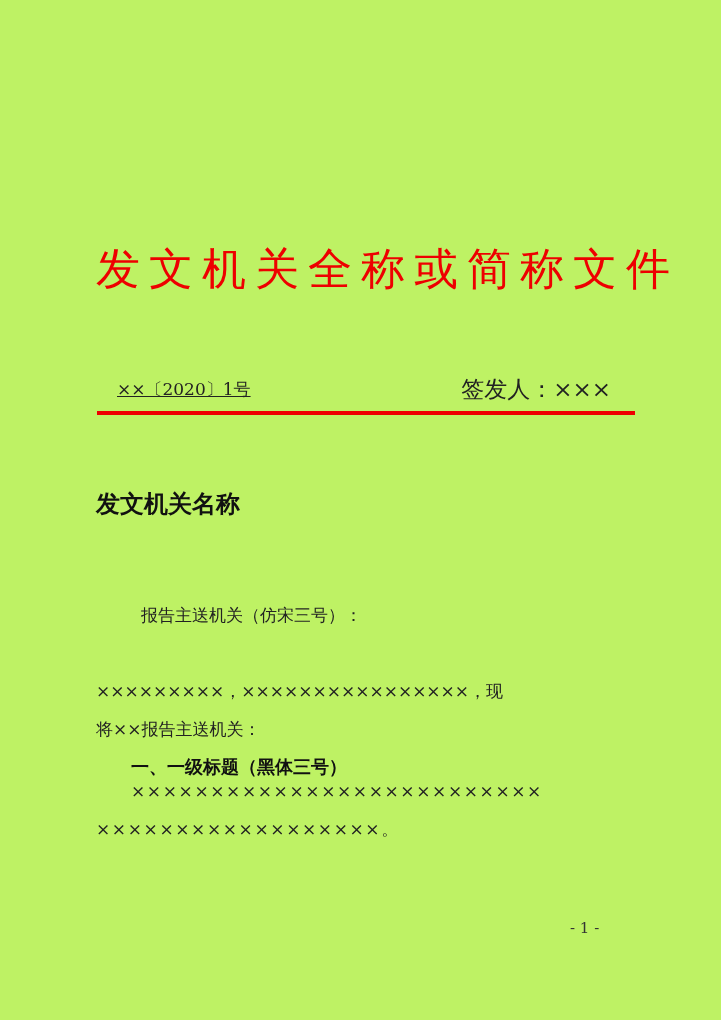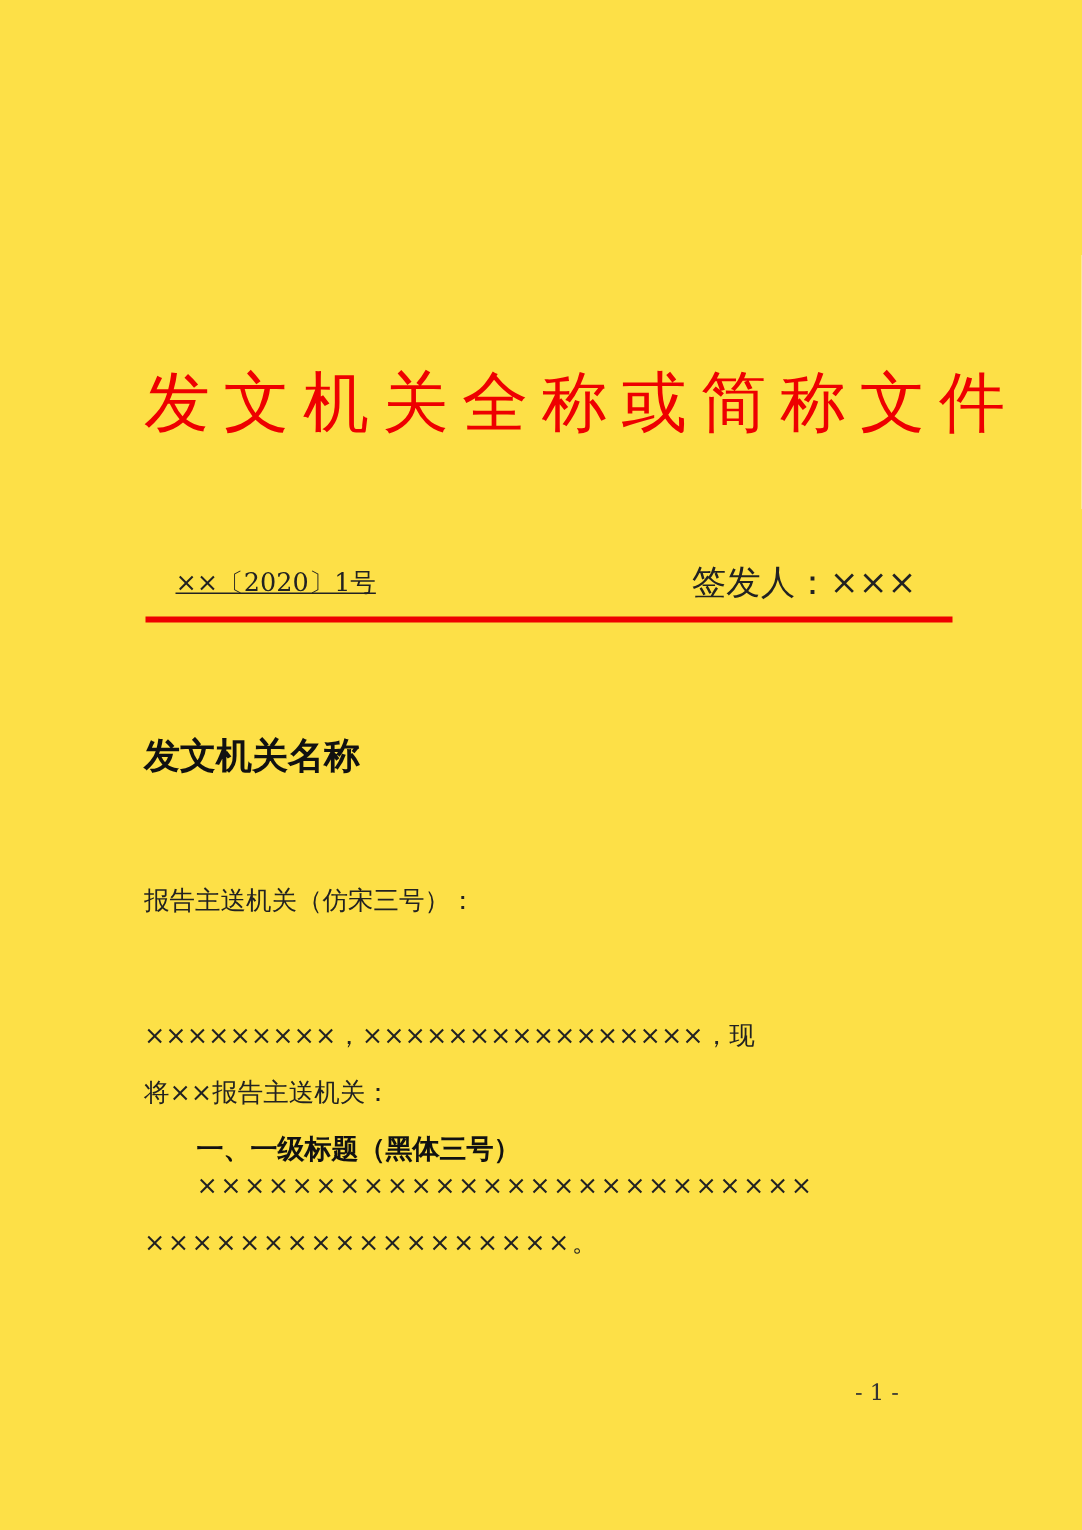--- a/index.html
+++ b/index.html
@@ -1,18 +1,18 @@
 <!DOCTYPE html>
 <html><head>
   <meta charset="utf-8">
   <style>
     html, body { margin: 0; padding: 0; background: #ffffff; }
     body { width: 721px; height: 1020px; position: relative; overflow: hidden;
            font-family: "DejaVu Serif", "Liberation Serif", serif; color: #1a1a1a; }
-    .page { position: absolute; left: 0; top: 0; width: 721px; height: 1020px; background: #fde047; }
+    .page { position: absolute; left: 0; top: 0; width: 721px; height: 1020px; background: #bef264; }
 
     .red-header {
       position: absolute; left: 96px; top: 238px; width: 540px;
       text-align: center; color: #ee0000;
       font-family: "DejaVu Serif", "Liberation Serif", serif;
       font-size: 44px; letter-spacing: 9px; line-height: 62px; white-space: nowrap;
     }
     .doc-number {
       position: absolute; left: 117px; top: 377px;
       font-size: 17px; line-height: 24px; color: #222; white-space: nowrap; text-decoration: underline;
@@ -57,21 +57,21 @@
   <div class="doc-number">××〔2020〕1号</div>
 
   <div class="signer">
     <span>签发人：</span><span>×××</span>
   </div>
 
   <div class="red-rule"></div>
 
   <div class="title-1">发文机关名称</div>
 
-  <div class="line" style="top:589px;">报告主送机关（仿宋三号）：</div>
+  <div class="line" style="top:603px;margin-left:45px;">报告主送机关（仿宋三号）：</div>
 
   <div class="line" style="top:679px;">×××××××××，××××××××××××××××，现</div>
   <div class="line" style="top:717px;">将××报告主送机关：</div>
 
   <div class="line indent h1" style="top:755px;">一、一级标题（黑体三号）</div>
 
   <div class="line indent" style="top:779px; letter-spacing:1.6px;">××××××××××××××××××××××××××</div>
   <div class="line" style="top:817px; letter-spacing:1.6px;">××××××××××××××××××。</div>
 
 

